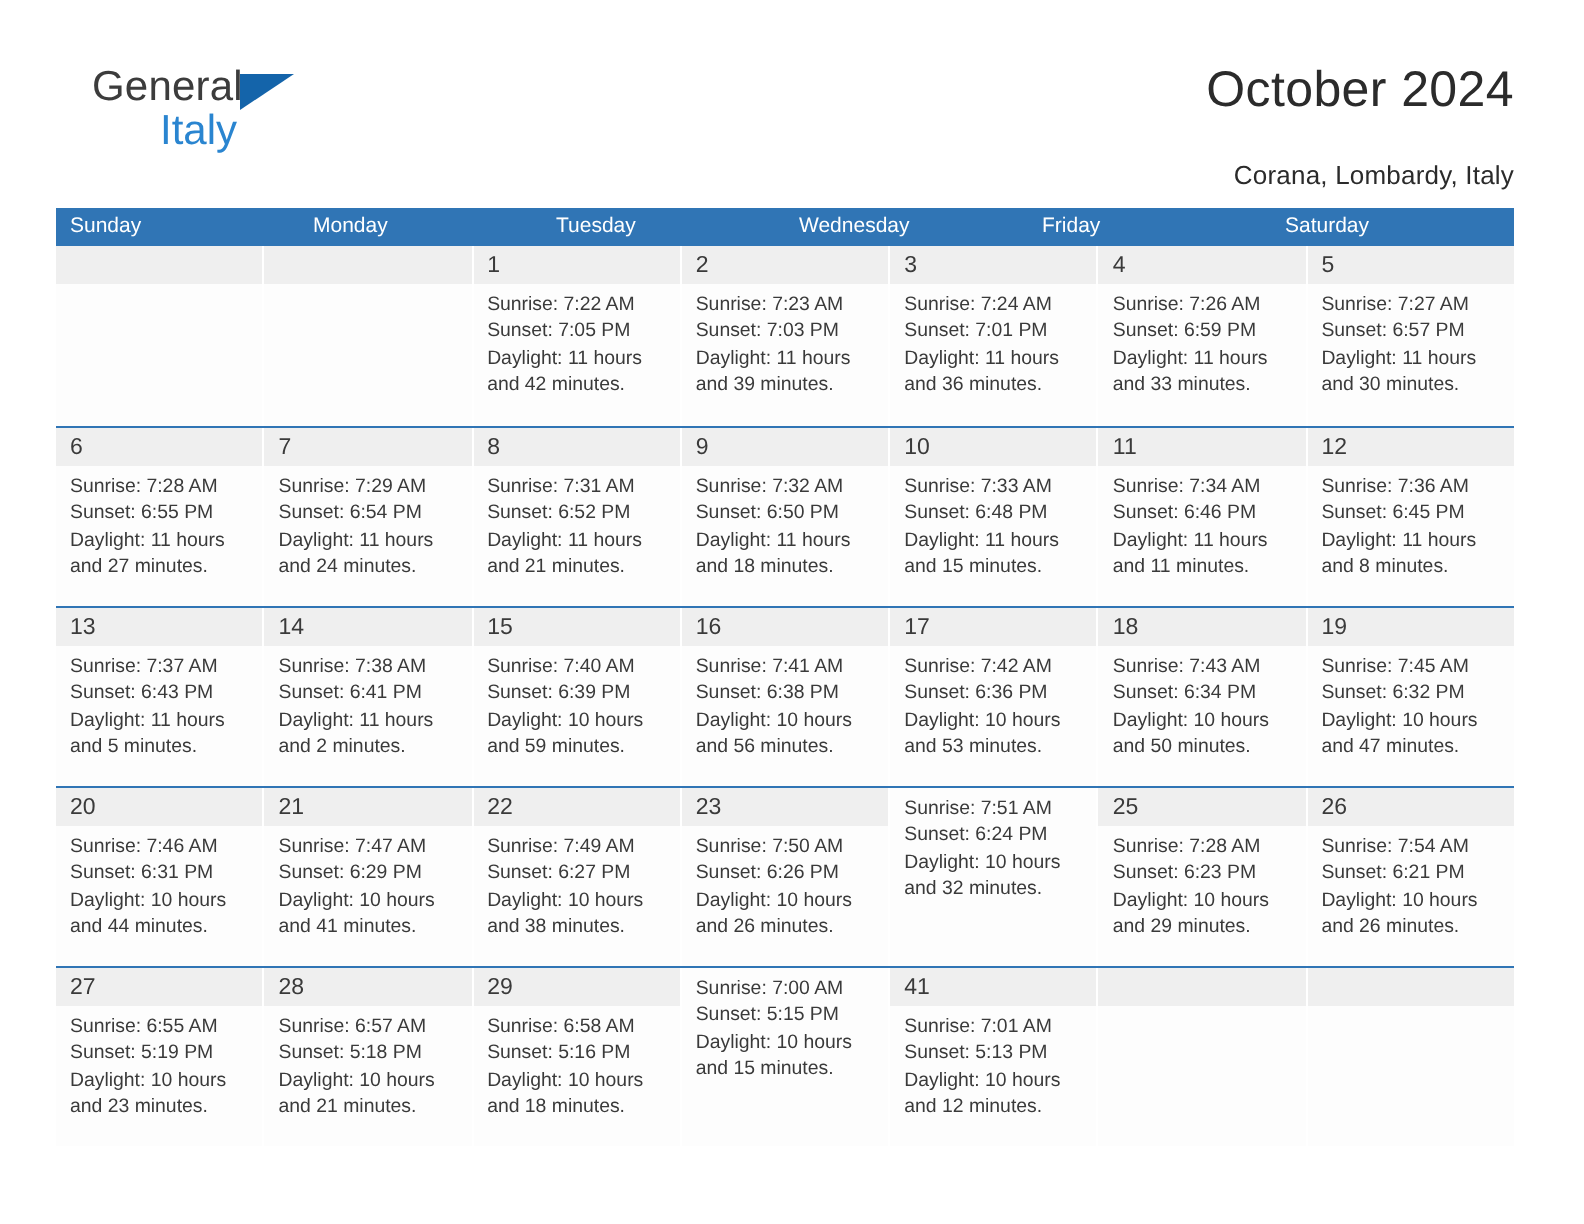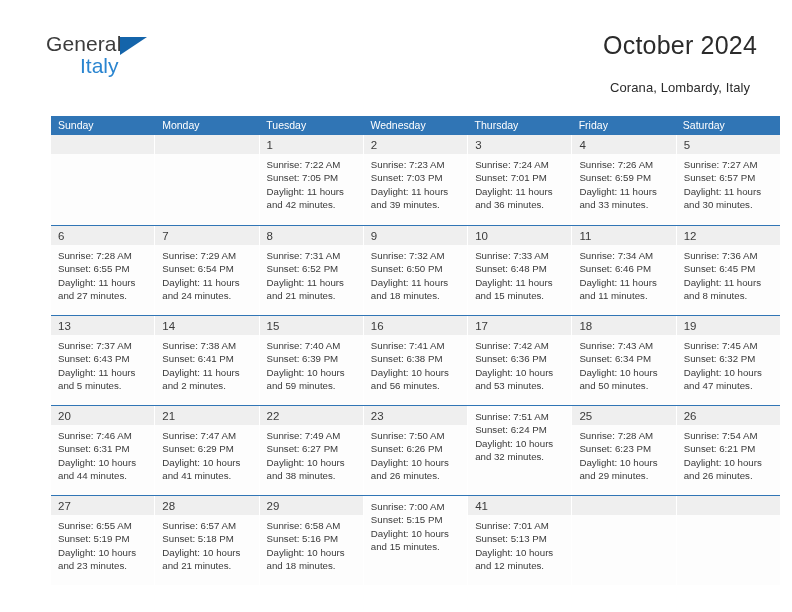--- a/index.html
+++ b/index.html
@@ -58,44 +58,43 @@
     top: 22px;
     font-size: 21px;
     color: #2a85d0;
     line-height: 24px;
     font-weight: 400;
   }
   .title-block {
     position: absolute;
     right: 0;
     top: 0;
-    text-align: center;
+    text-align: right;
   }
   .cal-title {
     font-size: 25px;
     color: #2b2b2b;
     line-height: 34px;
     font-weight: 400;
     letter-spacing: 0.2px;
   }
   .cal-subtitle {
     font-size: 13px;
     color: #2b2b2b;
     line-height: 22px;
     margin-top: 15px;
     letter-spacing: 0.1px;
   }
 
   
   .calendar {
     position: absolute;
     left: 28px;
-    top: 116px;
+    top: 104px;
     width: 729px;
-    margin-left: 23px;
   }
   .dow-row {
     display: flex;
     background: #3075b5;
     height: 19px;
   }
   .dow {
     flex: 1 1 0;
     color: #ffffff;
     font-size: 10.5px;
@@ -160,21 +159,20 @@
 
   </div>
 
   <div class="calendar">
 
     <div class="dow-row">
       <div class="dow">Sunday</div>
       <div class="dow">Monday</div>
       <div class="dow">Tuesday</div>
       <div class="dow">Wednesday</div>
-      <div class="dow">Thursday</div>
       <div class="dow">Friday</div>
       <div class="dow">Saturday</div>
     </div>
 
     <div id="weeks-container">
         <div class="week first">
           <div class="cell empty">
             <div class="cell-head"><span class="daynum"></span></div>
           </div>
           <div class="cell empty">

